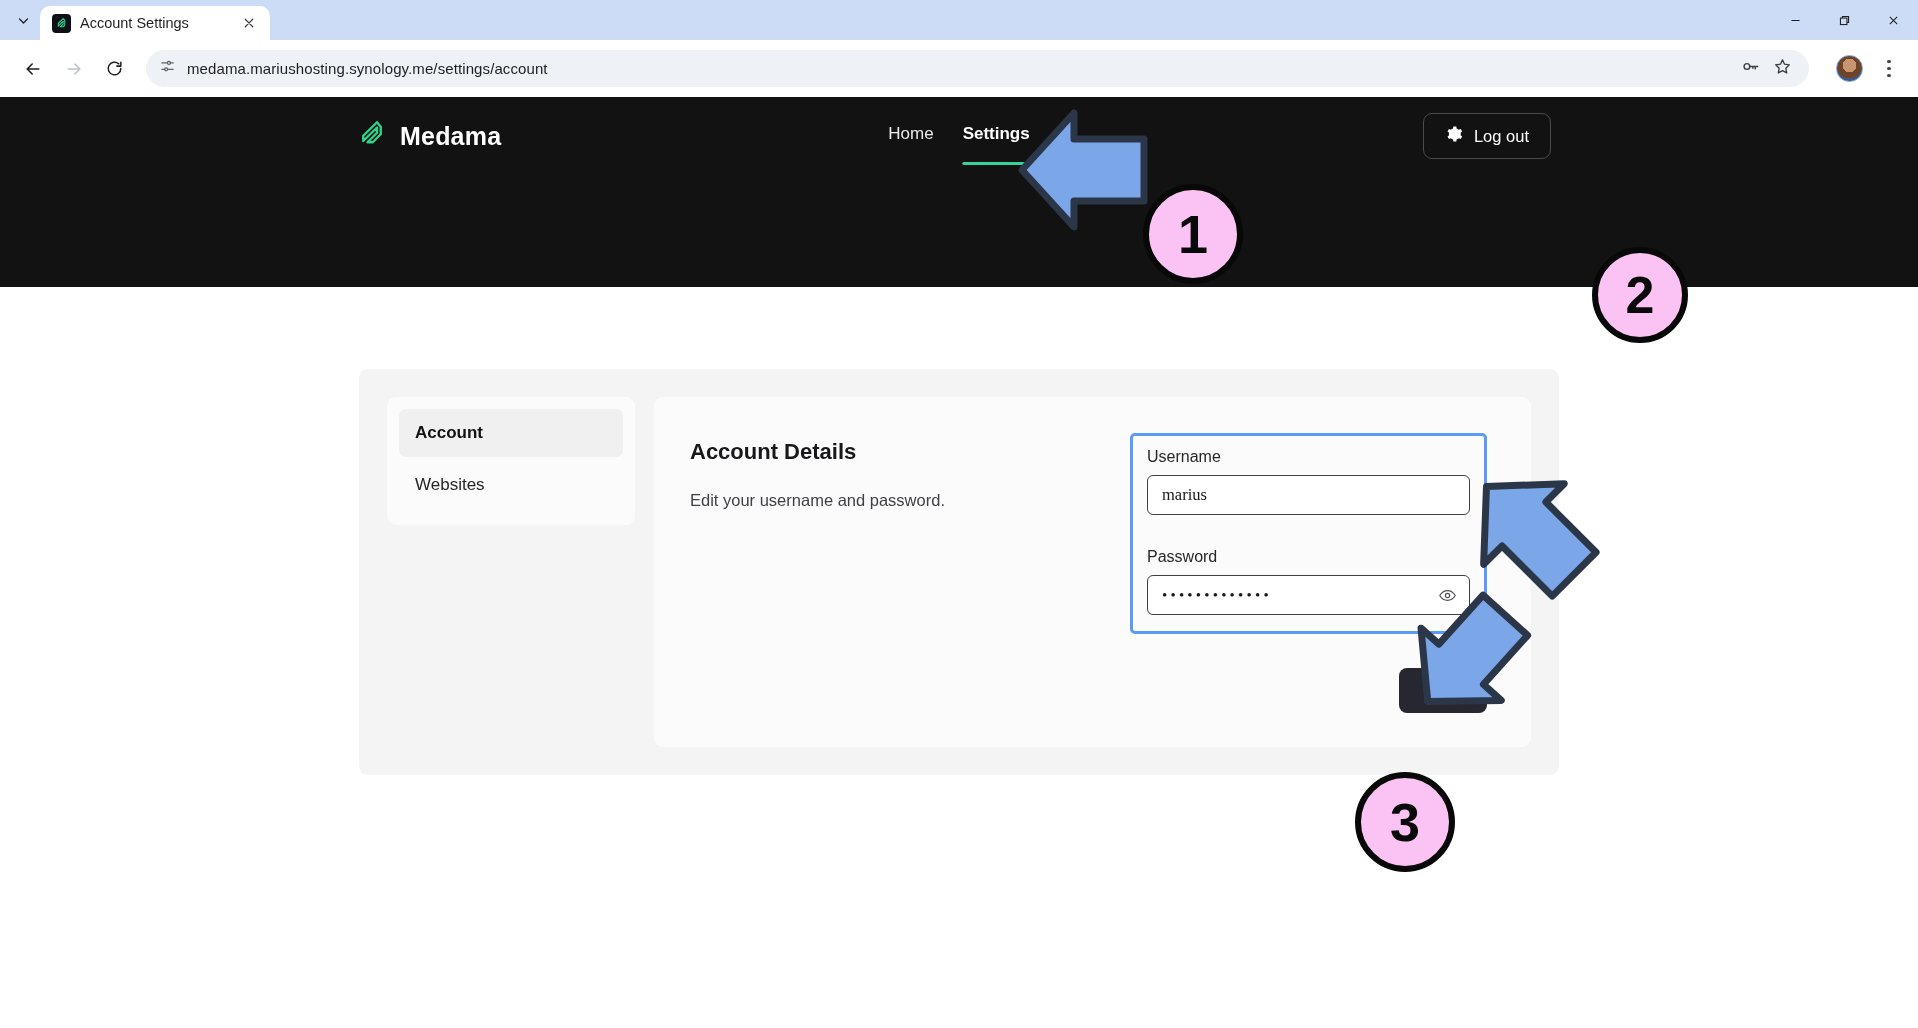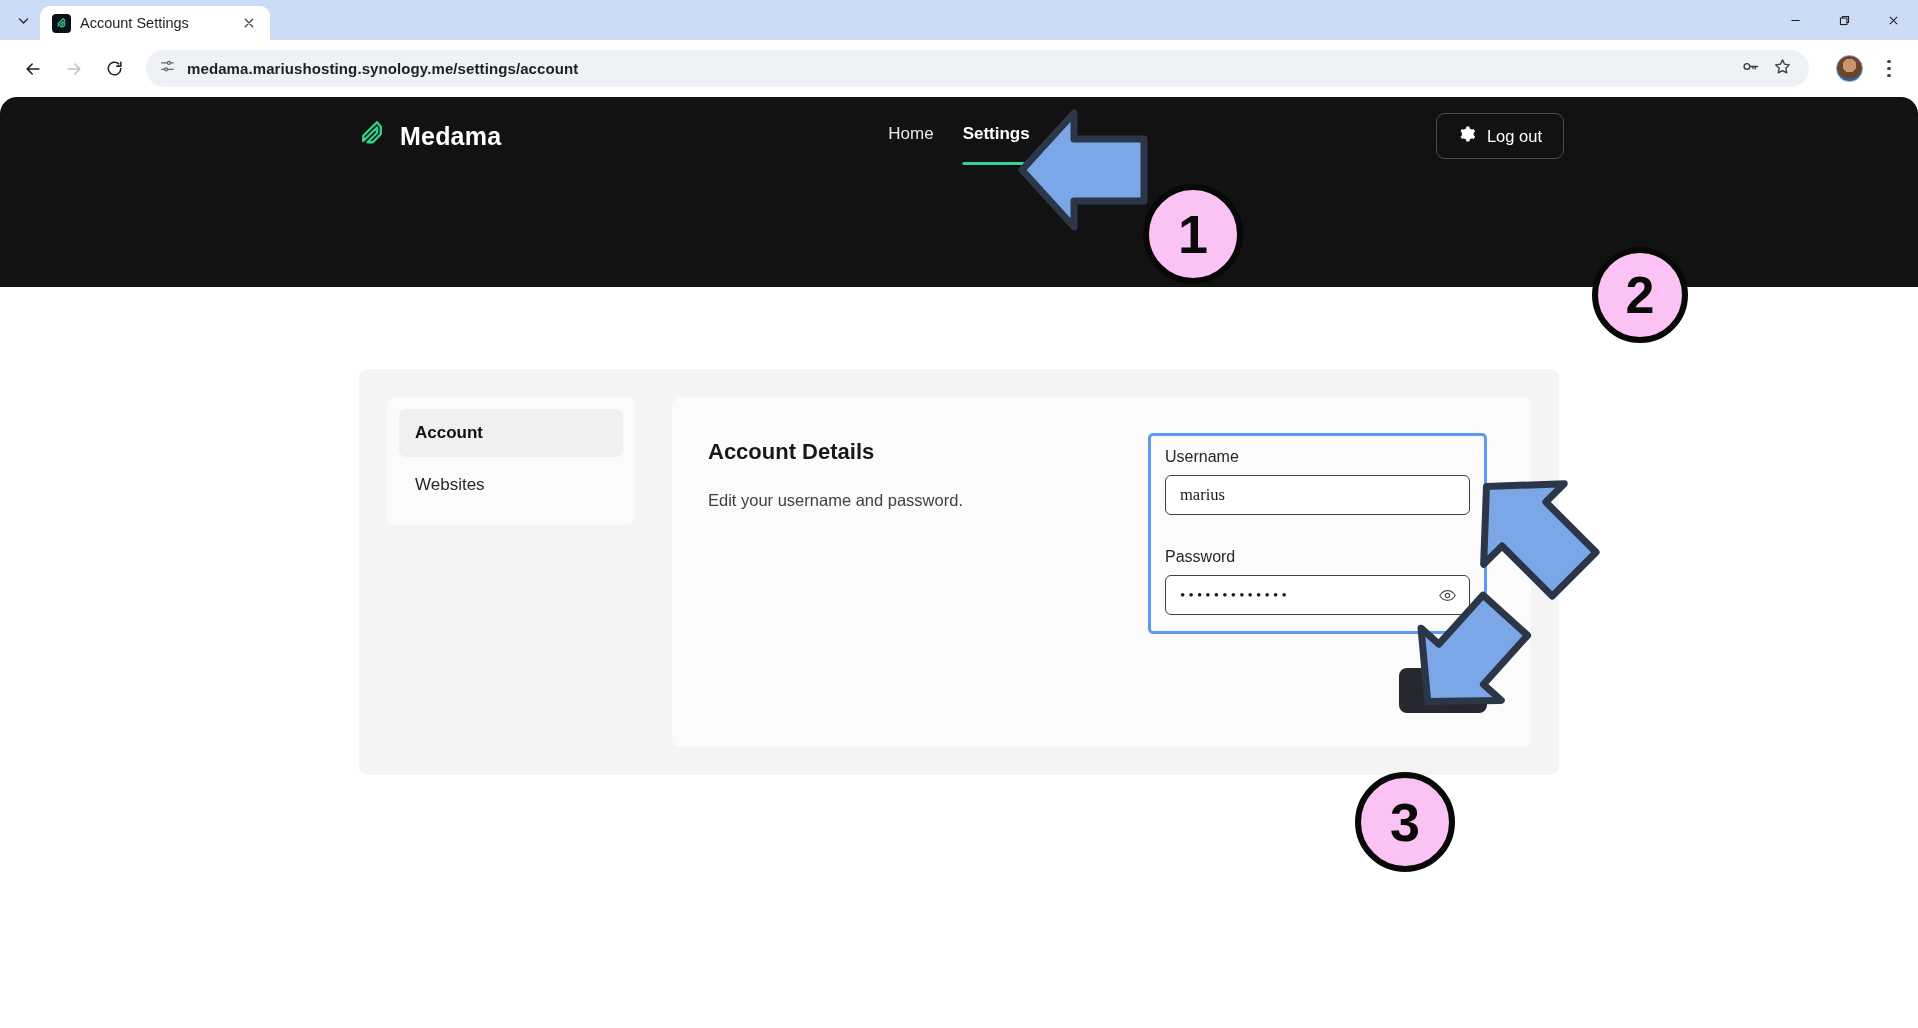--- a/index.html
+++ b/index.html
@@ -44,73 +44,73 @@
   .toolbar {
     height:57px; background:#ffffff; display:flex; align-items:center;
     padding:0 14px; gap:4px;
   }
   .navbtn {
     width:37px; height:37px; border-radius:50%; display:flex;
     align-items:center; justify-content:center; cursor:pointer; flex:none;
   }
   .omnibox {
     flex:1; height:37px; background:#eef1f6; border-radius:19px;
-    display:flex; align-items:center; padding:0 13px; margin:0 9px; gap:11px;font-weight:bold;
+    display:flex; align-items:center; padding:0 13px; margin:0 9px; gap:11px;
   }
   .omni-url { font-size:15px; color:#1f1f1f; letter-spacing:.1px; flex:1; }
   .omni-actions { display:flex; align-items:center; gap:13px; padding-right:4px; }
   .avatar {
     width:27px; height:27px; border-radius:50%; margin:0 7px 0 14px;
     background:radial-gradient(circle at 50% 38%, #c79570 0 34%, #6d4427 35% 64%, #3e5a86 65%);
     border:1.5px solid #7aa0d6; flex:none; cursor:pointer;
   }
   .kebab {
     width:30px; height:37px; display:flex; flex-direction:column; align-items:center;
     justify-content:center; gap:3.5px; cursor:pointer; flex:none;
   }
   .kebab i { width:3.5px; height:3.5px; border-radius:50%; background:#444746; display:block; }
 
   
-  .viewport { position:relative; width:1918px; height:931px; background:#fff; overflow:hidden;border-radius:17px; }
+  .viewport { position:relative; width:1918px; height:931px; background:#fff; overflow:hidden; }
 
   .site-header {
     height:78px; background:#121212; display:flex; align-items:center;
     position:relative;
   }
   .brand { position:absolute; left:357px; display:flex; align-items:center; gap:13px; cursor:pointer; }
   .brand-name { color:#fff; font-size:25px; font-weight:600; letter-spacing:.2px; }
 
   .nav { position:absolute; left:50%; transform:translateX(-50%); display:flex; gap:29px; align-items:flex-start; }
   .nav-item {
     color:#e9e9e9; font-size:17px; padding-bottom:5px; cursor:pointer;
     position:relative; text-decoration:none;
   }
   .nav-item.active { color:#ffffff; font-weight:700; }
   .nav-item.active::after {
     content:""; position:absolute; left:0; right:0; bottom:-16px; height:3px;
     background:#34d399; border-radius:2px;
   }
 
   .logout {
-    position:absolute; right:354px; display:flex; align-items:center; gap:11px;
+    position:absolute; right:367px; display:flex; align-items:center; gap:11px;
     border:1px solid #4a4a4a; border-radius:9px; padding:11px 21px;
     color:#fff; font-size:16.5px; background:transparent; cursor:pointer;
   }
 
   .hero { height:112px; background:#121212; }
   .hero-title {
     position:absolute; left:357px; top:230px; color:#fff;
     font-size:38px; font-weight:600; letter-spacing:.3px;
   }
 
   .content { padding:82px 0 0 0; background:#fff; }
 
   .settings-card {
     margin:0 auto; width:1200px; background:#f4f4f5; border-radius:9px;
-    padding:28px; display:flex; gap:37px; min-height:298px;
+    padding:28px; display:flex; gap:19px; min-height:298px;
   }
   .side-panel {
     width:248px; background:#fbfbfb; border-radius:9px; padding:12px;
     align-self:flex-start;
   }
   .side-item {
     padding:14px 16px; border-radius:7px; font-size:17px; color:#27272a;
     cursor:pointer; margin-bottom:4px;
   }
   .side-item.active { background:#f0f0f1; font-weight:700; color:#111; }

